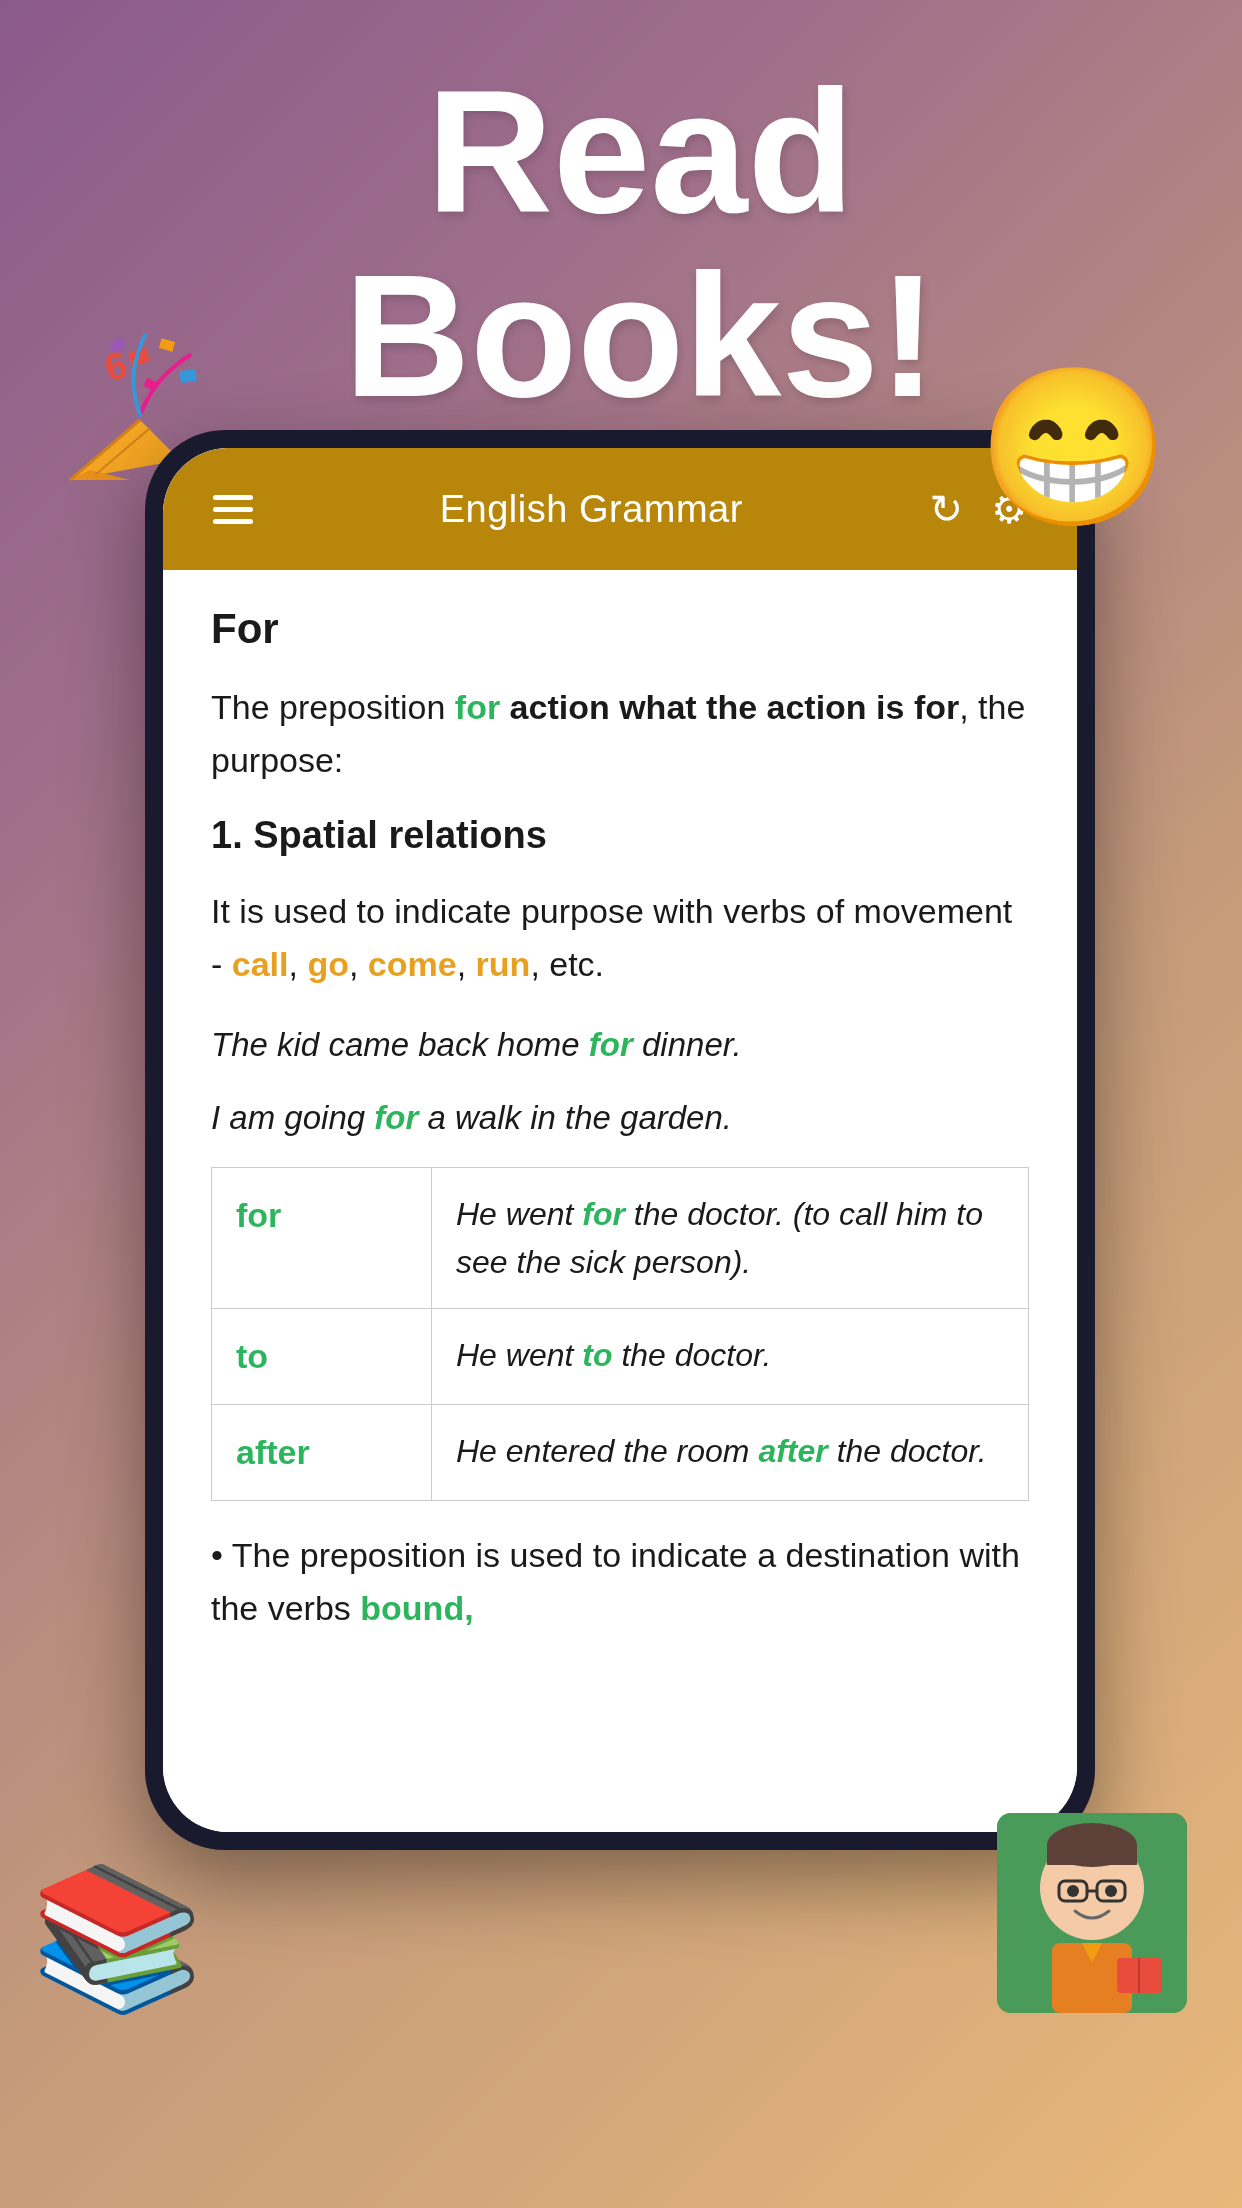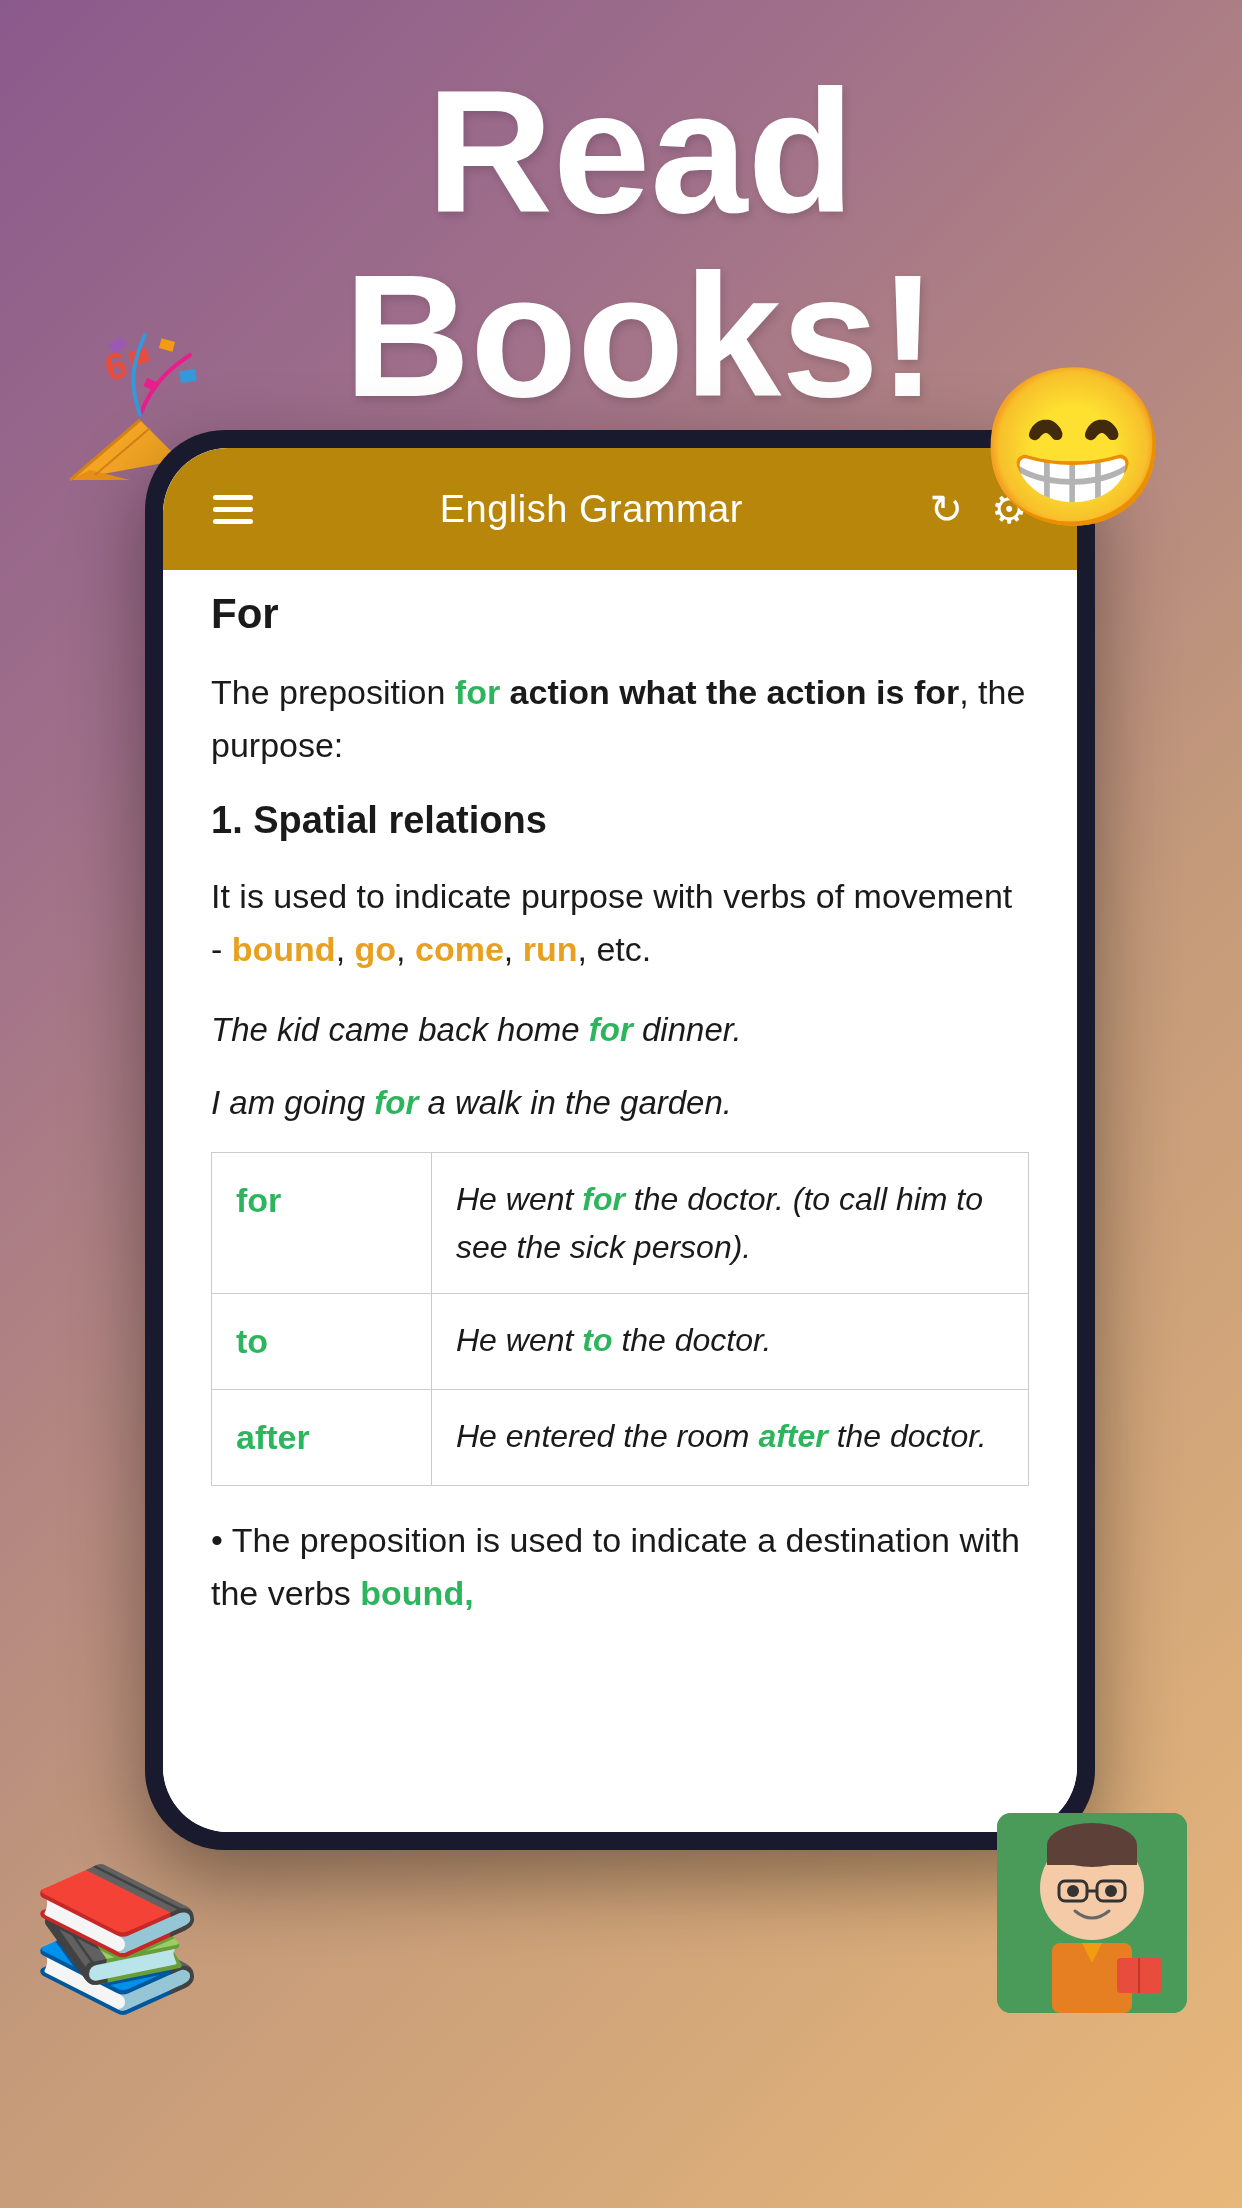--- a/index.html
+++ b/index.html
@@ -66,20 +66,21 @@
     }
 
     .phone-screen {
       width: 100%;
       height: 100%;
       background: white;
       border-radius: 65px;
       overflow: hidden;
       display: flex;
       flex-direction: column;
+      gap: 15px;
     }
 
     
     .app-header {
       background: #B8860B;
       padding: 38px 50px 38px 50px;
       display: flex;
       align-items: center;
       justify-content: space-between;
       flex-shrink: 0;
@@ -279,21 +280,21 @@
     <div class="content-area">
       <div class="content-heading-for">For</div>
 
       <div class="content-para">
         <span>The preposition </span><span class="green-word">for</span><span> <span class="bold-text">action what the action is for</span>, the purpose:</span>
       </div>
 
       <div class="section-heading">1. Spatial relations</div>
 
       <div class="content-para">
-        It is used to indicate purpose with verbs of movement - <span class="orange-word">bound</span>, <span class="orange-word">go</span>, <span class="orange-word">come</span>, <span class="orange-word">run</span>, etc.
+        It is used to indicate purpose with verbs of movement - <span class="orange-word">call</span>, <span class="orange-word">go</span>, <span class="orange-word">come</span>, <span class="orange-word">run</span>, etc.
       </div>
 
       <div class="italic-para">
         The kid came back home <span class="green-word">for</span> dinner.
       </div>
 
       <div class="italic-para">
         I am going <span class="green-word">for</span> a walk in the garden.
       </div>
 

